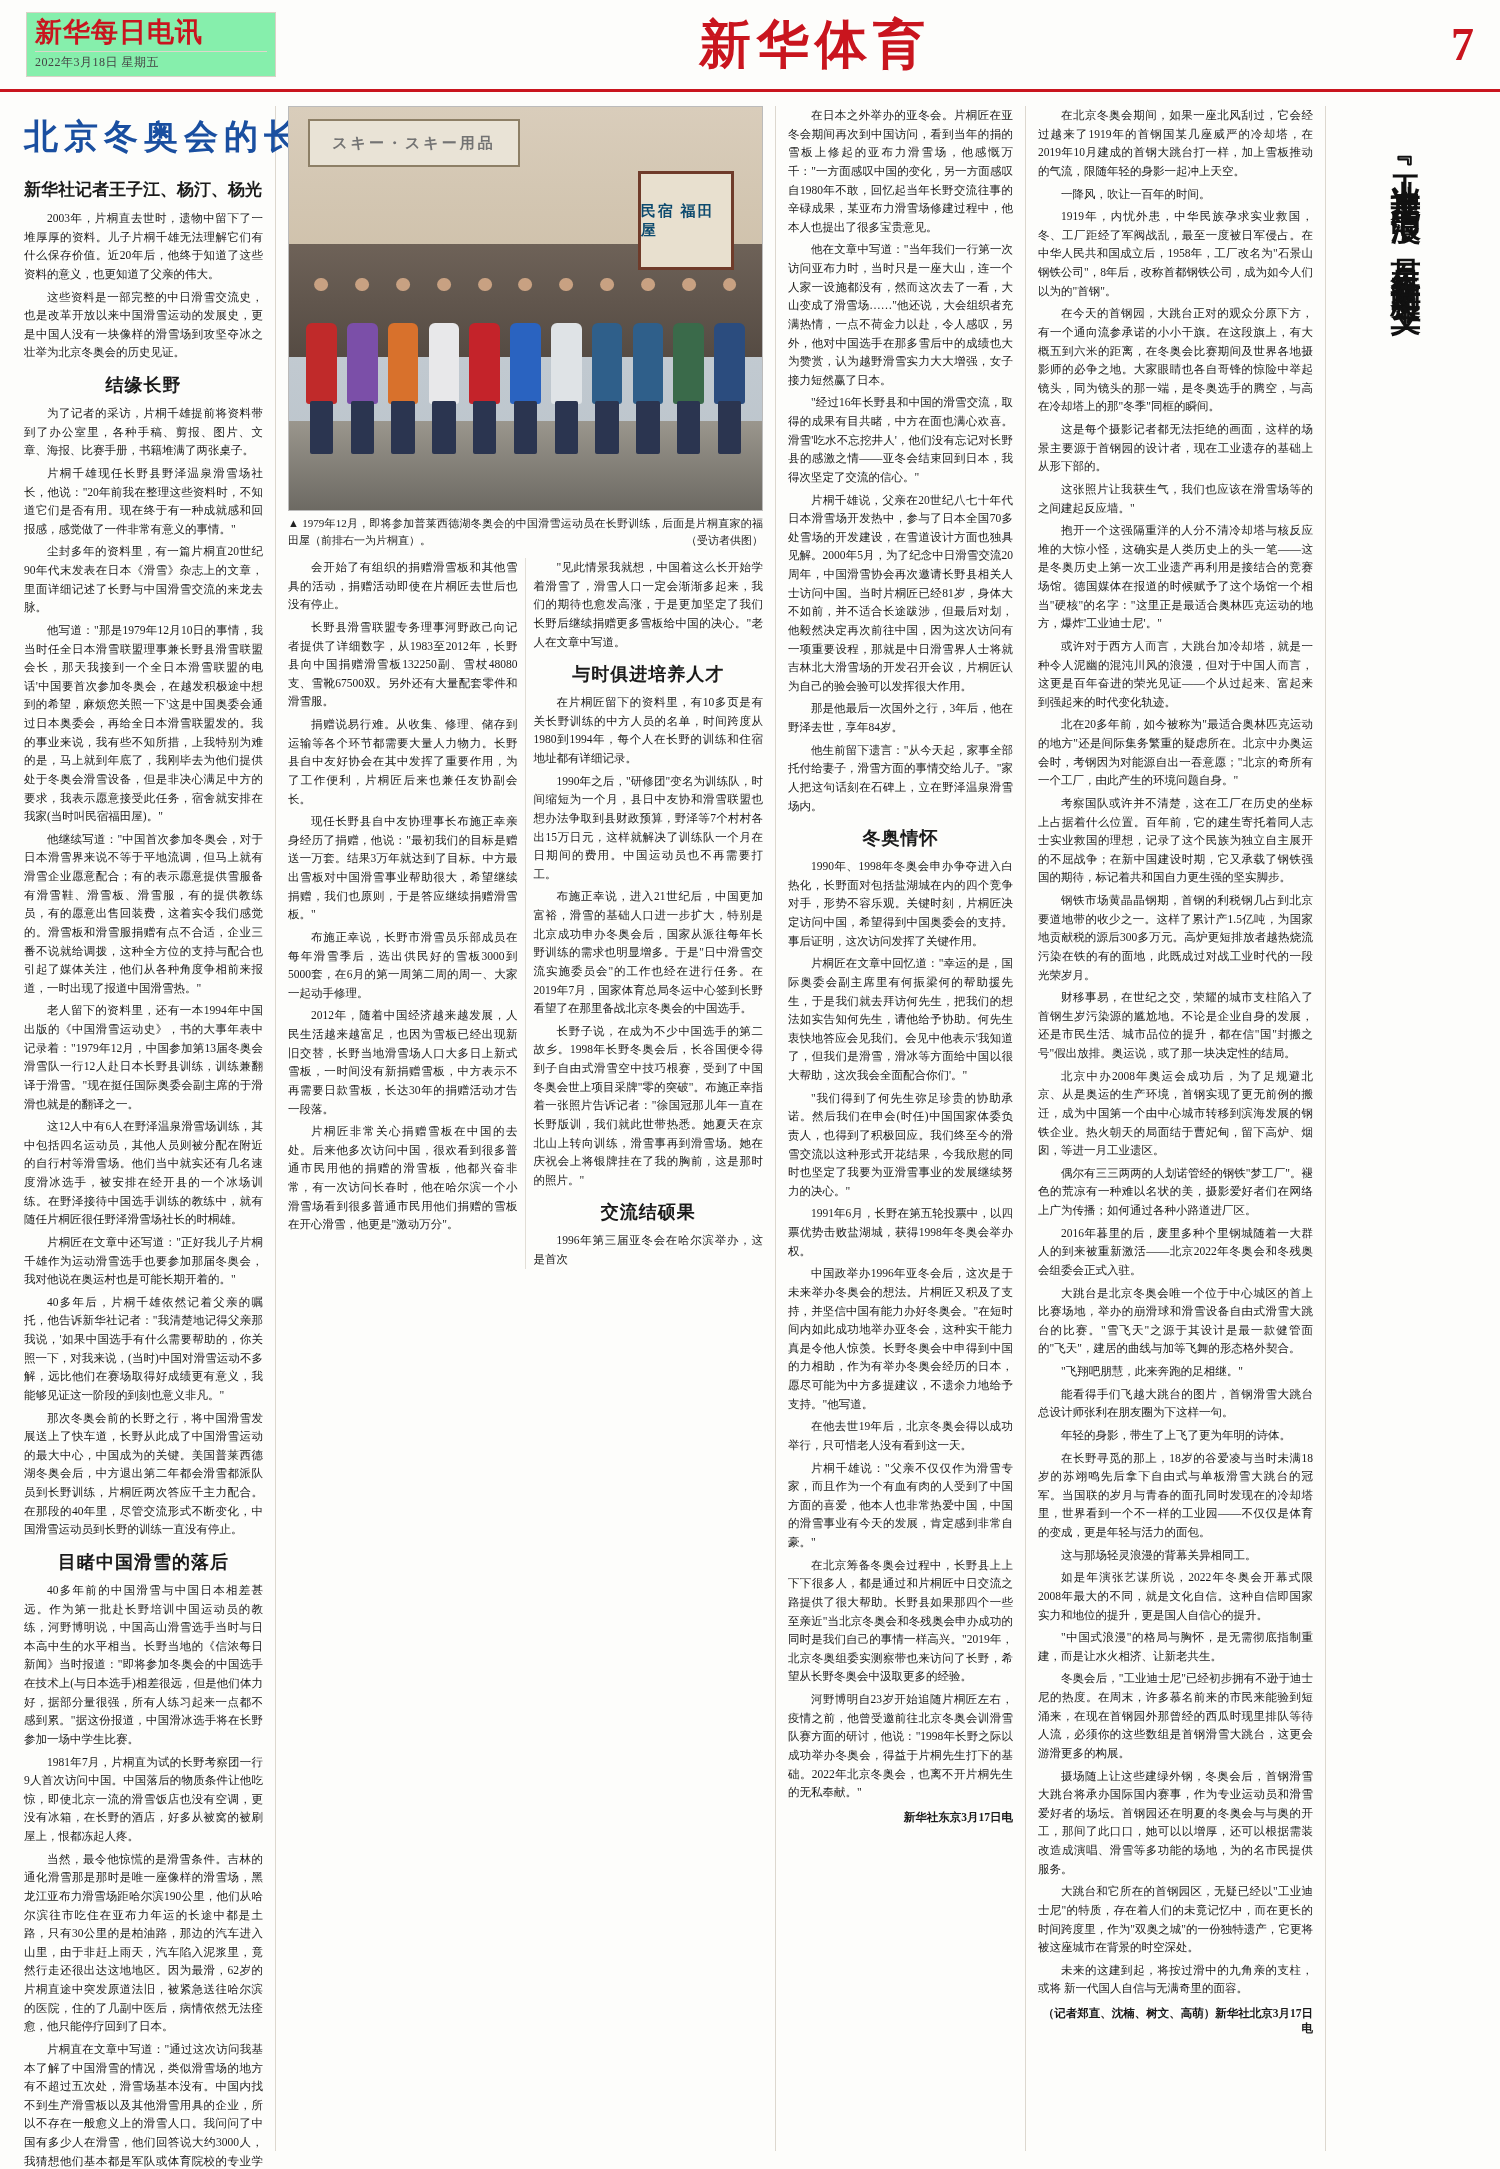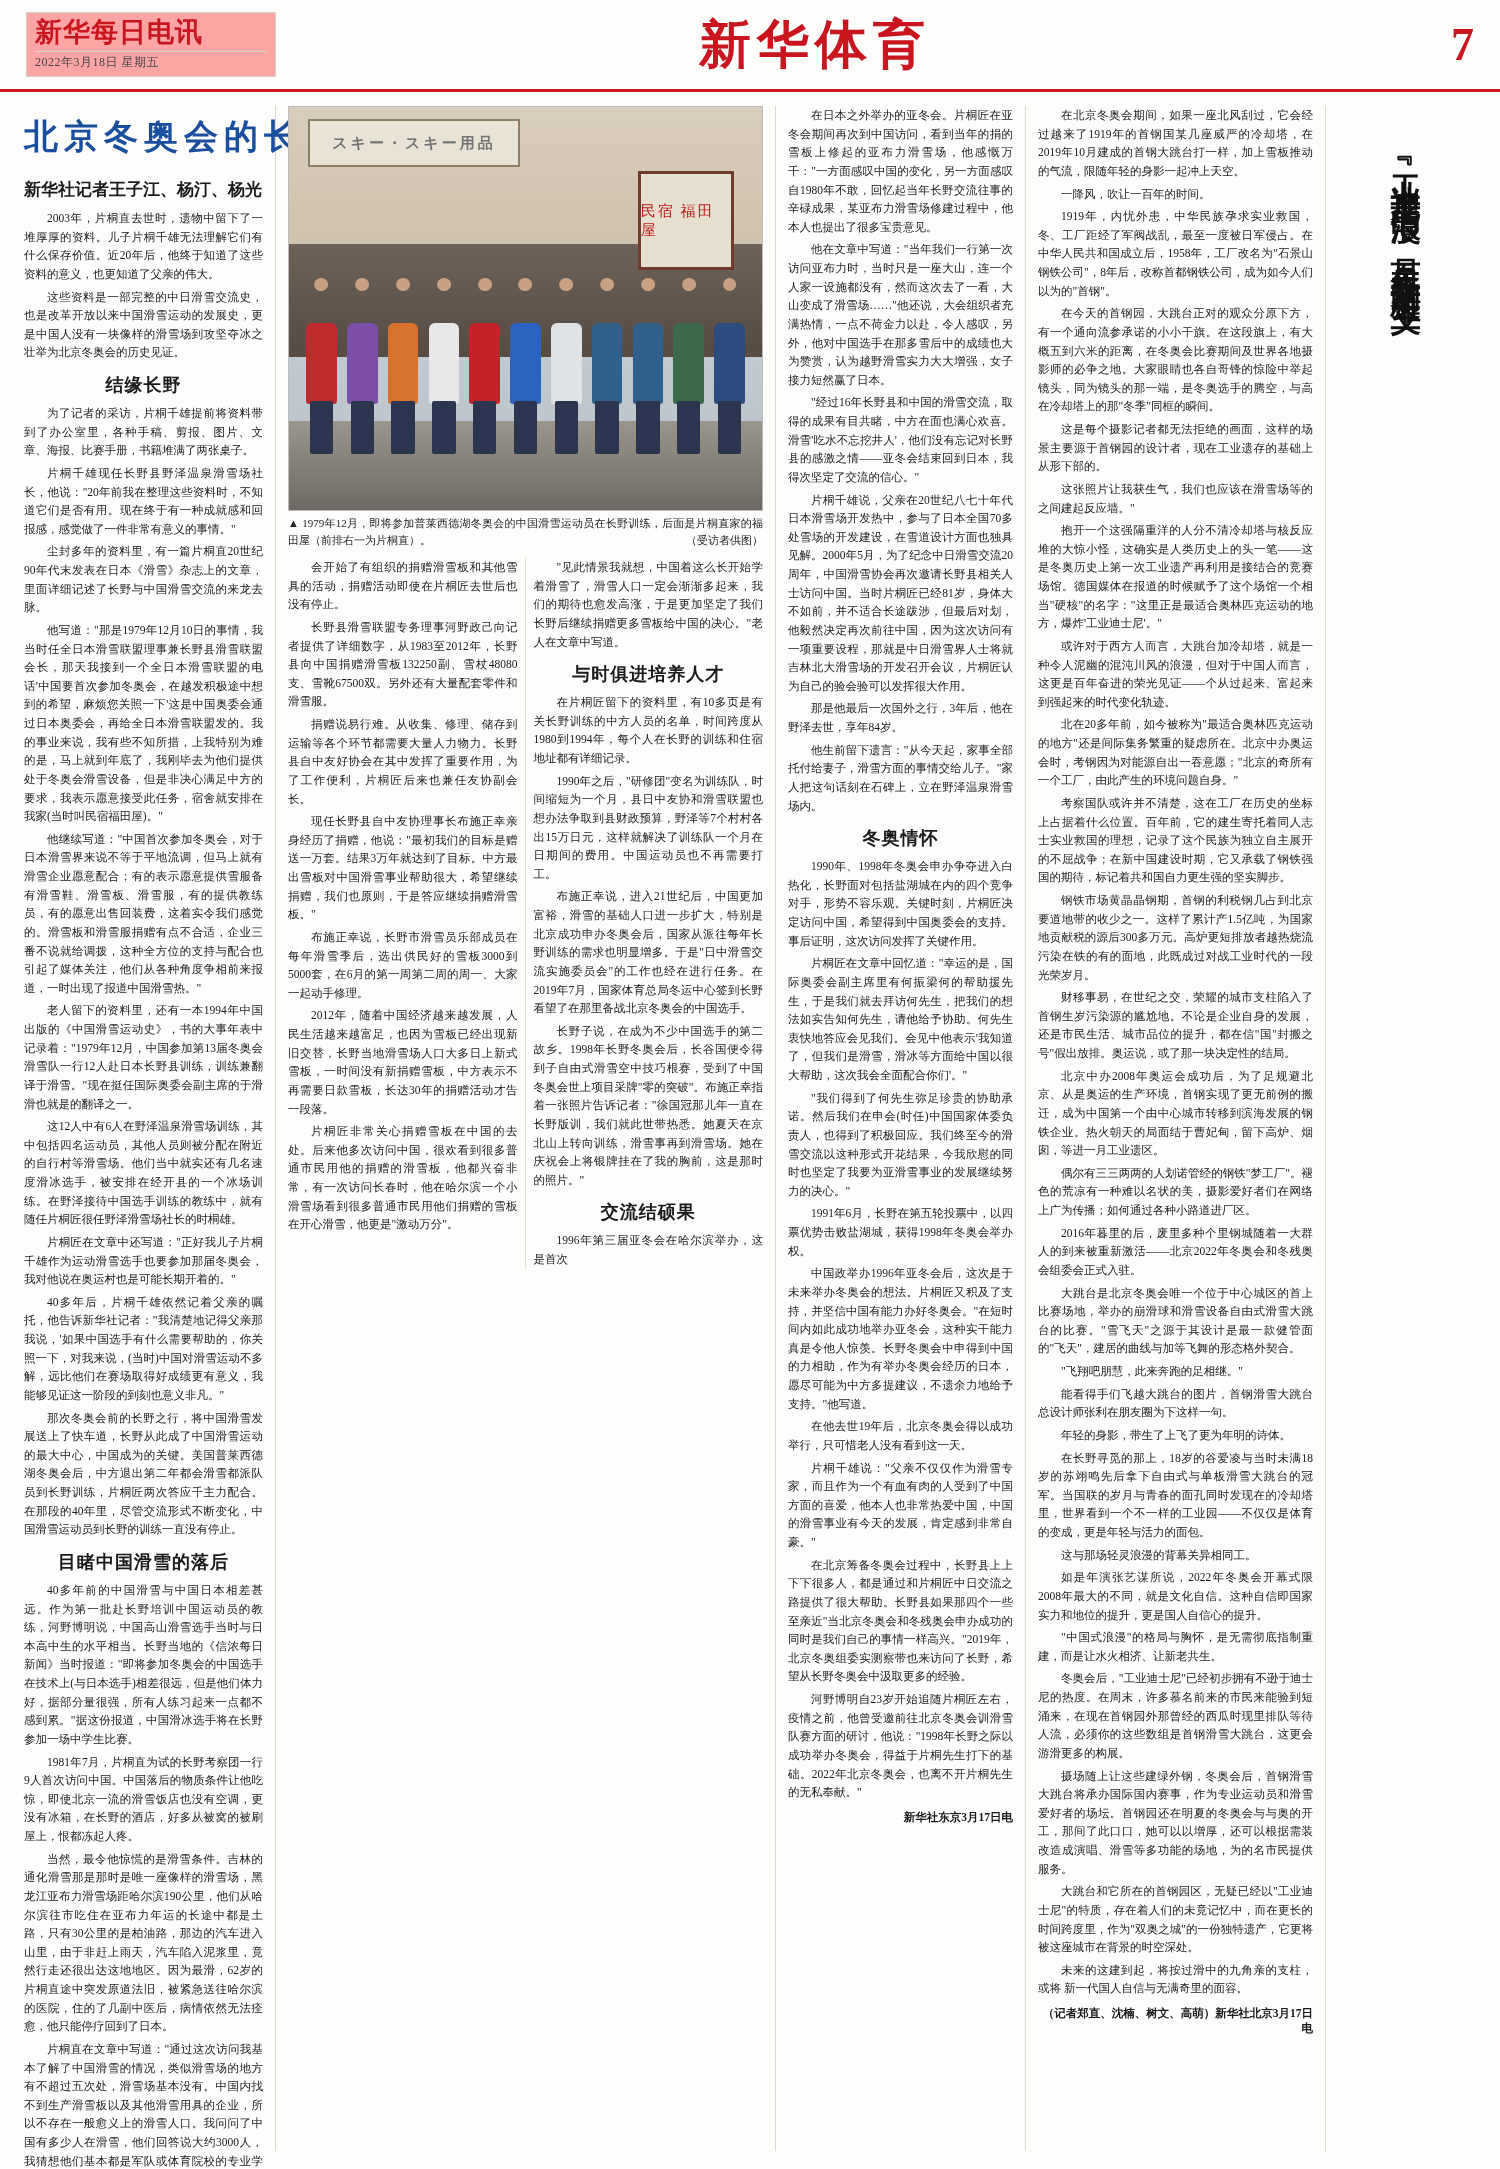--- a/index.html
+++ b/index.html
@@ -29,21 +29,21 @@
     border-bottom: 3px solid #c9151e;
     display: flex;
     align-items: center;
     padding: 0 26px;
     box-sizing: border-box;
     position: relative;
   }
   .masthead-left {
     width: 250px;
     border: 1px solid #d9d2c6;
-    background: #fca5a5;
+    background: #86efac;
     padding: 4px 8px 5px 8px;
     box-sizing: border-box;
   }
   .masthead-logo {
     color: #c9151e;
     font-size: 27px;
     font-weight: bold;
     letter-spacing: 1px;
     font-family: "Liberation Serif", serif;
     line-height: 1.15;
@@ -162,21 +162,21 @@
     position: absolute; left: 4%; top: 3%; width: 44%; height: 11%;
     background: #e9e3d6; border: 2px solid #8d7f66;
     color: #737373; font-size: 15px; font-weight: bold;
     display: flex; align-items: center; justify-content: center;
     letter-spacing: 3px;
   }
   .sign {
     position: absolute; right: 6%; top: 16%; width: 19%; height: 23%;
     background: #e8e0cf; border: 3px solid #6f3b2a;
     display: flex; flex-direction: column; align-items: center; justify-content: center;
-    color: #b91c1c; font-weight: normal; font-size: 15px; letter-spacing: 2px;
+    color: #0c4a6e; font-weight: bold; font-size: 15px; letter-spacing: 2px;
     line-height: 1.25;
   }
   .bld {
     position: absolute; left: 0; top: 34%; width: 100%; height: 28%;
     background: linear-gradient(#6e6258, #554b43);
   }
   .ground {
     position: absolute; left: 0; bottom: 0; width: 100%; height: 22%;
     background: linear-gradient(#9a968d, #6d6a63);
   }

